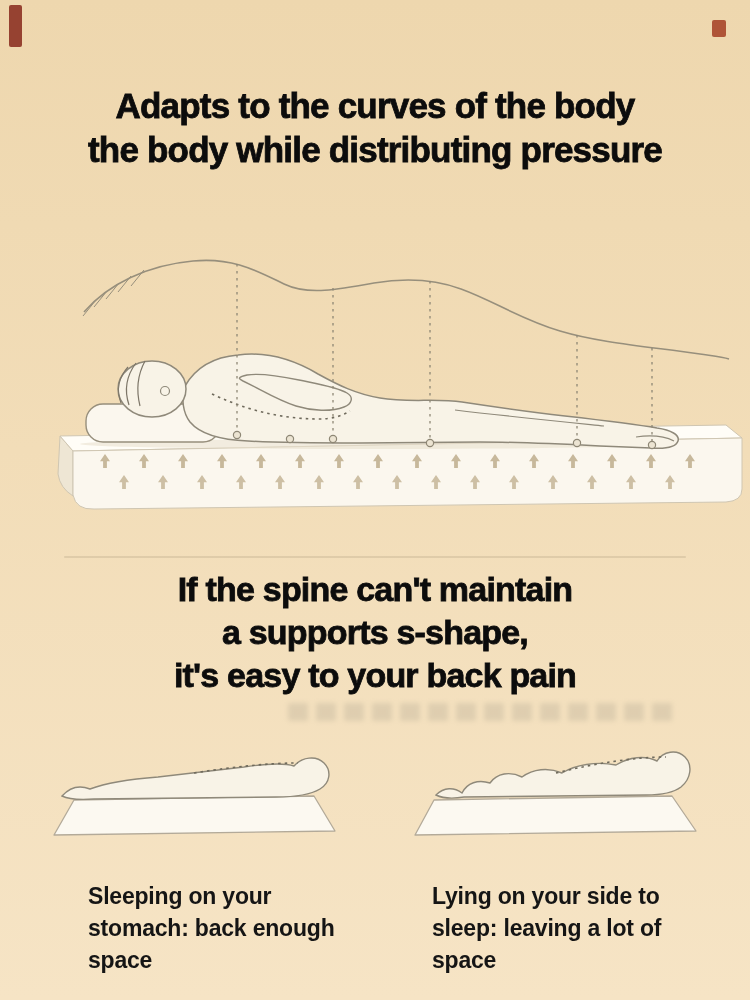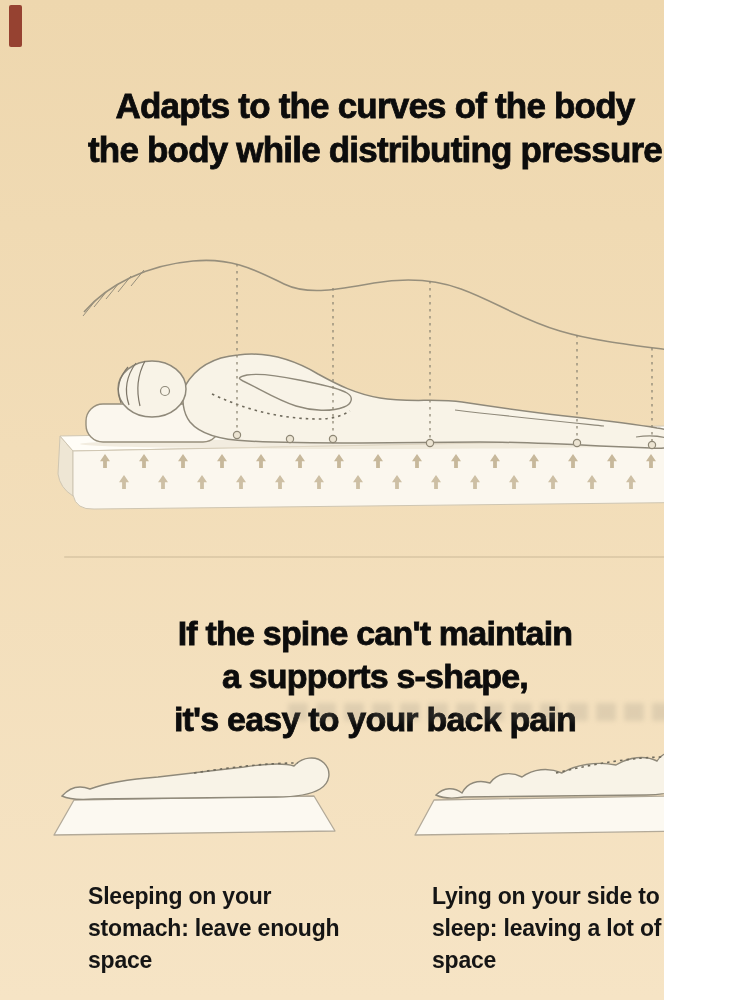--- a/index.html
+++ b/index.html
@@ -1,37 +1,37 @@
 <!DOCTYPE html>
 <html style="--bg-top: #eed7ae; --bg-mid: #f2ddb8; --bg-bottom: #f6e4c5; --ink: #0c0c0c; --outline: #8f897a; --arrow: #c7b89b; --divider: #cdbc9a; --mark-red: #7f1d12;"><head>
 <meta charset="utf-8">
 <style>
   * { box-sizing: border-box; }
   html, body { margin: 0; padding: 0; background: #fff; }
   .page {
     position: relative;
-    width: 664px;
+    width: 750px;
     height: 1000px;
     overflow: hidden;
     background: linear-gradient(180deg, var(--bg-top, #eed7ae) 0%, var(--bg-mid, #f2ddb8) 45%, var(--bg-bottom, #f6e4c5) 100%);
     font-family: "Liberation Sans", sans-serif;
     color: var(--ink, #0c0c0c);
   }
   .heading {
     position: absolute;
     left: 0;
     width: 750px;
     text-align: center;
     font-weight: bold;
     letter-spacing: -0.8px;
     color: var(--ink, #0c0c0c);
     -webkit-text-stroke: 0.8px currentColor;
   }
   .heading-top { top: 84px; font-size: 35px; line-height: 44px; }
-  .heading-mid { top: 612px; font-size: 34px; line-height: 43px; }
+  .heading-mid { top: 568px; font-size: 34px; line-height: 43px; }
   .hero { position: absolute; top: 238px; left: 0; width: 750px; height: 320px; }
   .divider {
     position: absolute; top: 556px; left: 64px; width: 622px; height: 2px;
     background: var(--divider, #cdbc9a); opacity: 0.55; border-radius: 1px;
   }
   .watermark {
     position: absolute; top: 703px; left: 288px; width: 385px; height: 18px;
     opacity: 0.20; filter: blur(2.5px); border-radius: 2px;
     background: repeating-linear-gradient(90deg, #8d8778 0 20px, transparent 20px 28px);
   }
@@ -169,21 +169,21 @@
   </svg>
 
   <svg class="fig fig-right" viewBox="0 0 310 105" xmlns="http://www.w3.org/2000/svg">
     <path d="M24 60 L262 56 L286 91 L5 95 Z" fill="#fcf9f1" stroke="#b3aa99" stroke-width="1.3" stroke-linejoin="round"></path>
     <path d="M26 55 C34 47 44 47 52 53 C57 43 68 39 80 43 C87 33 100 31 112 37 C123 29 138 27 152 33 C165 25 186 21 206 25 C219 17 235 15 247 21 C253 11 267 9 275 17 C283 25 281 39 271 47 C263 53 250 55 236 55 L54 57 C42 59 32 58 26 55 Z" fill="#f8f3e7" stroke="#8f897a" stroke-width="1.4"></path>
     <path d="M146 33 C186 23 226 17 256 17" fill="none" stroke="#6f6a5c" stroke-width="1.6" stroke-dasharray="2.5 4"></path>
   </svg>
 
   <div class="caption caption-left">
     <div>Sleeping on your</div>
-    <div>stomach: leave enough</div>
+    <div>stomach: back enough</div>
     <div>space</div>
   </div>
 
   <div class="caption caption-right">
     <div>Lying on your side to</div>
     <div>sleep: leaving a lot of</div>
     <div>space</div>
   </div>
 
 </div>

